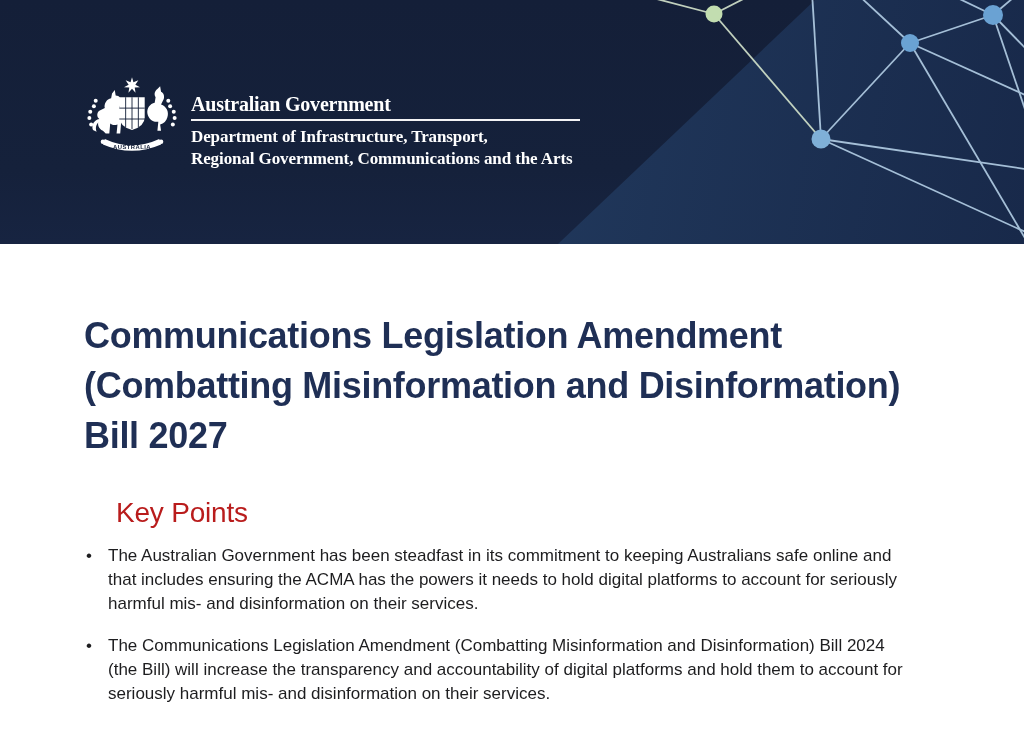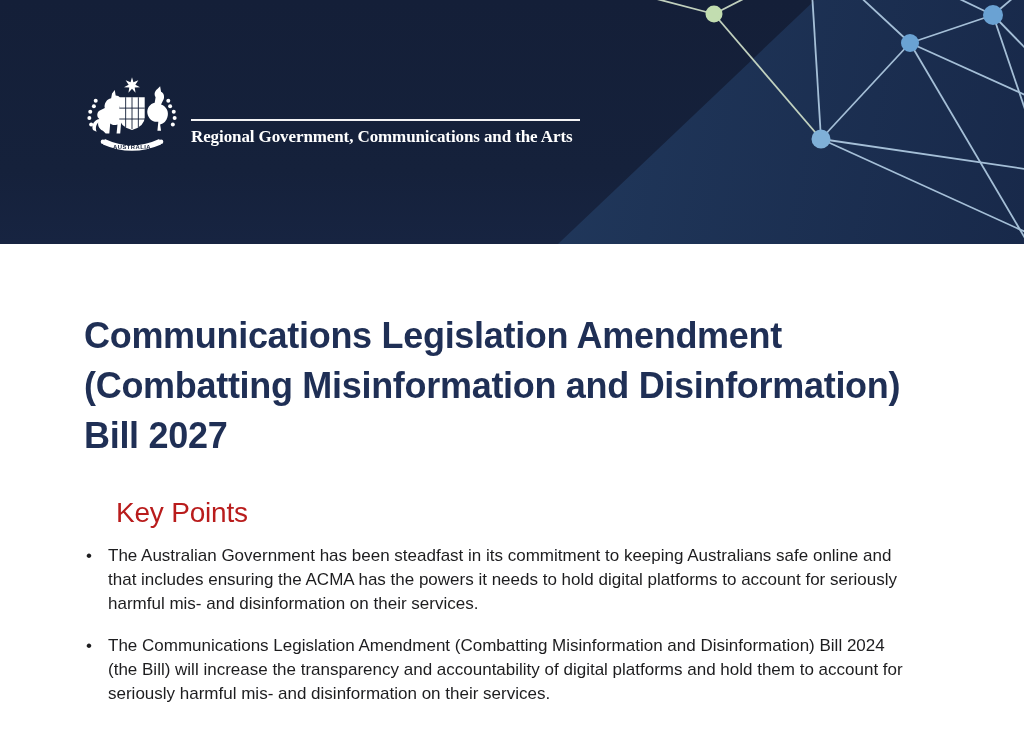--- a/index.html
+++ b/index.html
@@ -126,22 +126,24 @@
     <g stroke="#141f38" stroke-width="1" fill="none">
       <path d="M54,26 v35"></path>
         <path d="M47,26 v33"></path>
         <path d="M61,26 v33"></path>
       <path d="M40,38 h28"></path>
         <path d="M40,50 h28"></path>
     </g>
     <text x="54" y="83" text-anchor="middle" font-size="6.5" font-family="Liberation Sans, sans-serif" font-weight="bold" letter-spacing="0.5" fill="#141f38">AUSTRALIA</text>
   </svg>
 
+  <div class="gov-label">Australian Government</div>
   <div class="gov-rule"></div>
   <div class="dept">
+    <div>Department of Infrastructure, Transport,</div>
     <div>Regional Government, Communications and the Arts</div>
   </div>
 </header>
 
 <main>
   <h1 class="doc-title">Communications Legislation Amendment
 (Combatting Misinformation and Disinformation)
 Bill 2027</h1>
 
   <h2 class="section-heading">Key Points</h2>

